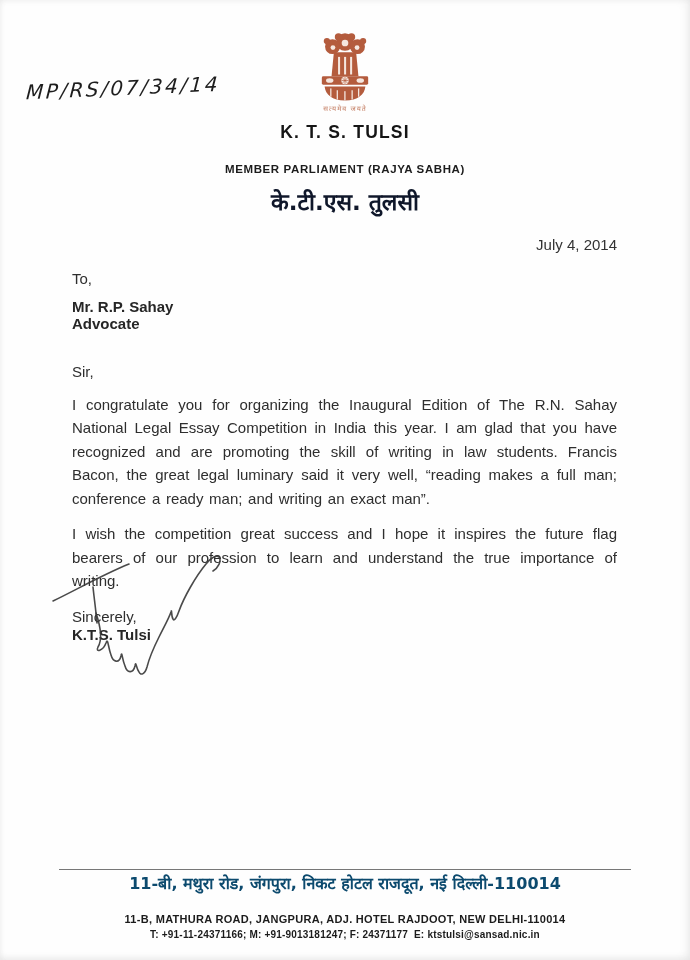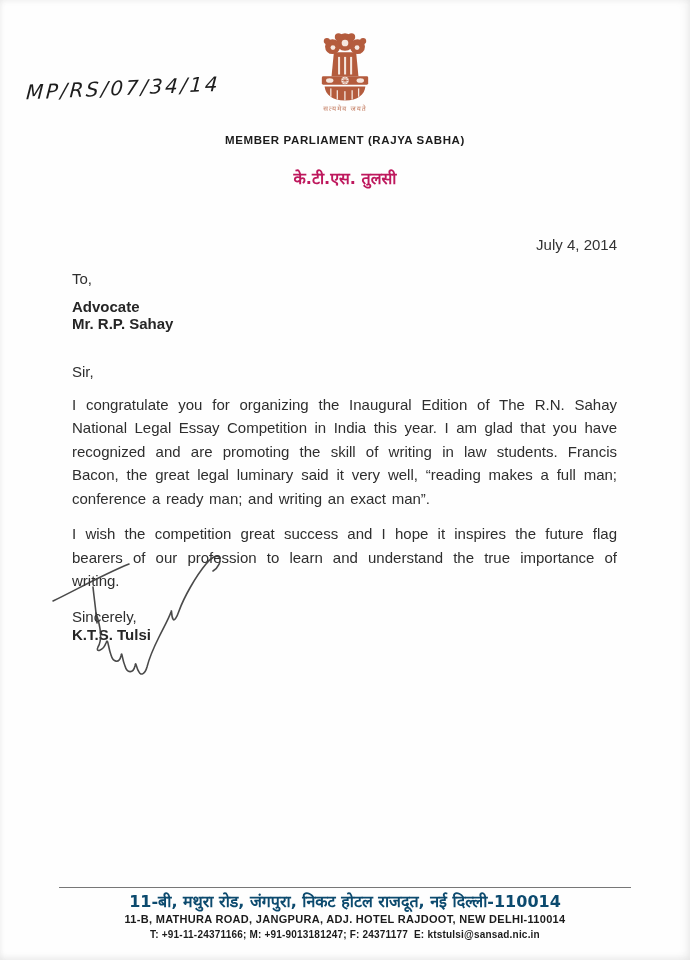--- a/index.html
+++ b/index.html
@@ -49,23 +49,23 @@
     margin-top:9px;
     font-size:17.5px;font-weight:700;color:var(--ink-dark);
     letter-spacing:1.2px;
   }
   .title-en{
     margin-top:21px;
     font-size:11.5px;font-weight:700;color:#1c1c1c;
     letter-spacing:.6px;
   }
   .name-hi{
-    margin-top:23px;
-    font-family:"DejaVu Sans",sans-serif;
-    font-size:16px;font-weight:700;color:#be185d;
+    margin-top:13px;
+    font-family:"DejaVu Sans",sans-serif;
+    font-size:23px;font-weight:700;color:#0f172a;
   }
   .title-hi{
     margin-top:2px;
     font-family:"DejaVu Sans",sans-serif;
     font-size:12.5px;font-weight:700;color:#222;
   }
   .date{
     position:absolute;top:236px;right:73px;
     font-size:15px;color:#333;
   }
@@ -98,21 +98,21 @@
   }
   .footer-rule{
     margin:0 auto;width:572px;height:1px;background:#4a4a4a;opacity:.75;
   }
   .addr-hi{
     margin-top:2px;
     font-family:"DejaVu Sans",sans-serif;
     font-size:16px;font-weight:700;color:#0c4a6e;
   }
   .addr-en{
-    margin-top:1px;
+    margin-top:19px;
     font-size:11px;font-weight:700;color:#1b1b1b;letter-spacing:.3px;
   }
   .contact{
     margin-top:4px;margin-bottom:20px;
     font-size:10px;font-weight:700;color:#1b1b1b;letter-spacing:.2px;
     white-space:pre-wrap;
   }
 </style>
 </head>
 <body>
@@ -157,30 +157,31 @@
         <rect x="48" y="63" width="1.4" height="9"></rect>
       </g>
       <g stroke="#b45b3d" stroke-width="0.7">
         <line x1="34" y1="50.8" x2="34" y2="58.2"></line>
         <line x1="30.3" y1="54.5" x2="37.7" y2="54.5"></line>
         <line x1="31.4" y1="51.9" x2="36.6" y2="57.1"></line>
         <line x1="36.6" y1="51.9" x2="31.4" y2="57.1"></line>
       </g>
     </svg>
     <div class="motto">सत्यमेव जयते</div>
+    <div class="name-en">K. T. S. TULSI</div>
     <div class="title-en">MEMBER PARLIAMENT (RAJYA SABHA)</div>
     <div class="name-hi">के.टी.एस.  तुलसी</div>
   </div>
 
   <div class="date">July 4, 2014</div>
 
   <div class="body">
     <p class="to-label">To,</p>
+    <p class="recipient">Mr. R.P. Sahay</p>
     <p class="recipient">Advocate</p>
-    <p class="recipient">Mr. R.P. Sahay</p>
     <p class="salutation">Sir,</p>
     <p class="para">I congratulate you for organizing the Inaugural Edition of The R.N. Sahay National Legal Essay Competition in India this year. I am glad that you have recognized and are promoting the skill of writing in law students. Francis Bacon, the great legal luminary said it very well, “reading makes a full man; conference a ready man; and writing an exact man”.</p>
     <p class="para">I wish the competition great success and I hope it inspires the future flag bearers of our profession to learn and understand the true importance of writing.</p>
     <p class="closing">Sincerely,</p>
     <p class="signer">K.T.S. Tulsi</p>
   </div>
 
   <svg class="signature" viewBox="0 0 200 140" aria-hidden="true">
     <path class="sig-stroke" d="M13,58 C34,48 64,31 89,21"></path>
     <path class="sig-stroke" d="M53,44 C54,54 56,68 57,80"></path>

